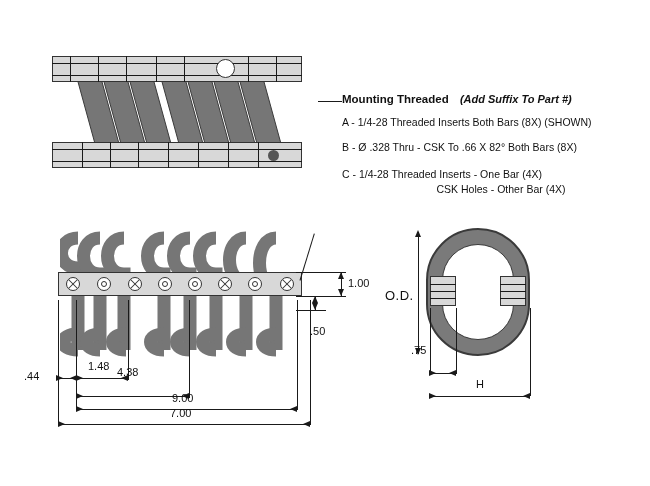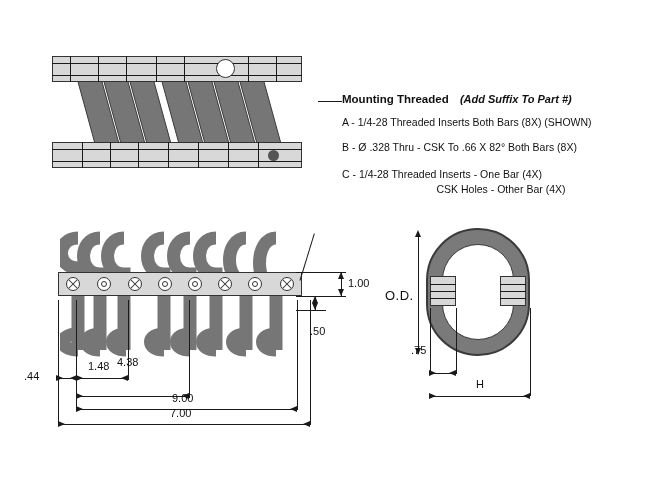--- a/index.html
+++ b/index.html
@@ -261,21 +261,21 @@
   <div class="dim-text abs" style="left:24px; top:370px;">.44</div>
 
   <div class="hline abs" style="left:76px; top:378px; width:52px;"></div>
   <div class="arrow-r" style="left:76px; top:375px;"></div>
   <div class="arrow-l" style="left:121px; top:375px;"></div>
   <div class="dim-text abs" style="left:88px; top:360px;">1.48</div>
 
   <div class="hline abs" style="left:76px; top:396px; width:113px;"></div>
   <div class="arrow-r" style="left:76px; top:393px;"></div>
   <div class="arrow-l" style="left:182px; top:393px;"></div>
-  <div class="dim-text abs" style="left:117px; top:356px;">4.38</div>
+  <div class="dim-text abs" style="left:117px; top:366px;">4.38</div>
 
   <div class="hline abs" style="left:76px; top:409px; width:221px;"></div>
   <div class="arrow-r" style="left:76px; top:406px;"></div>
   <div class="arrow-l" style="left:290px; top:406px;"></div>
   <div class="dim-text abs" style="left:172px; top:392px;">9.00</div>
 
   <div class="hline abs" style="left:58px; top:424px; width:252px;"></div>
   <div class="arrow-r" style="left:58px; top:421px;"></div>
   <div class="arrow-l" style="left:303px; top:421px;"></div>
   <div class="dim-text abs" style="left:170px; top:407px;">7.00</div>

